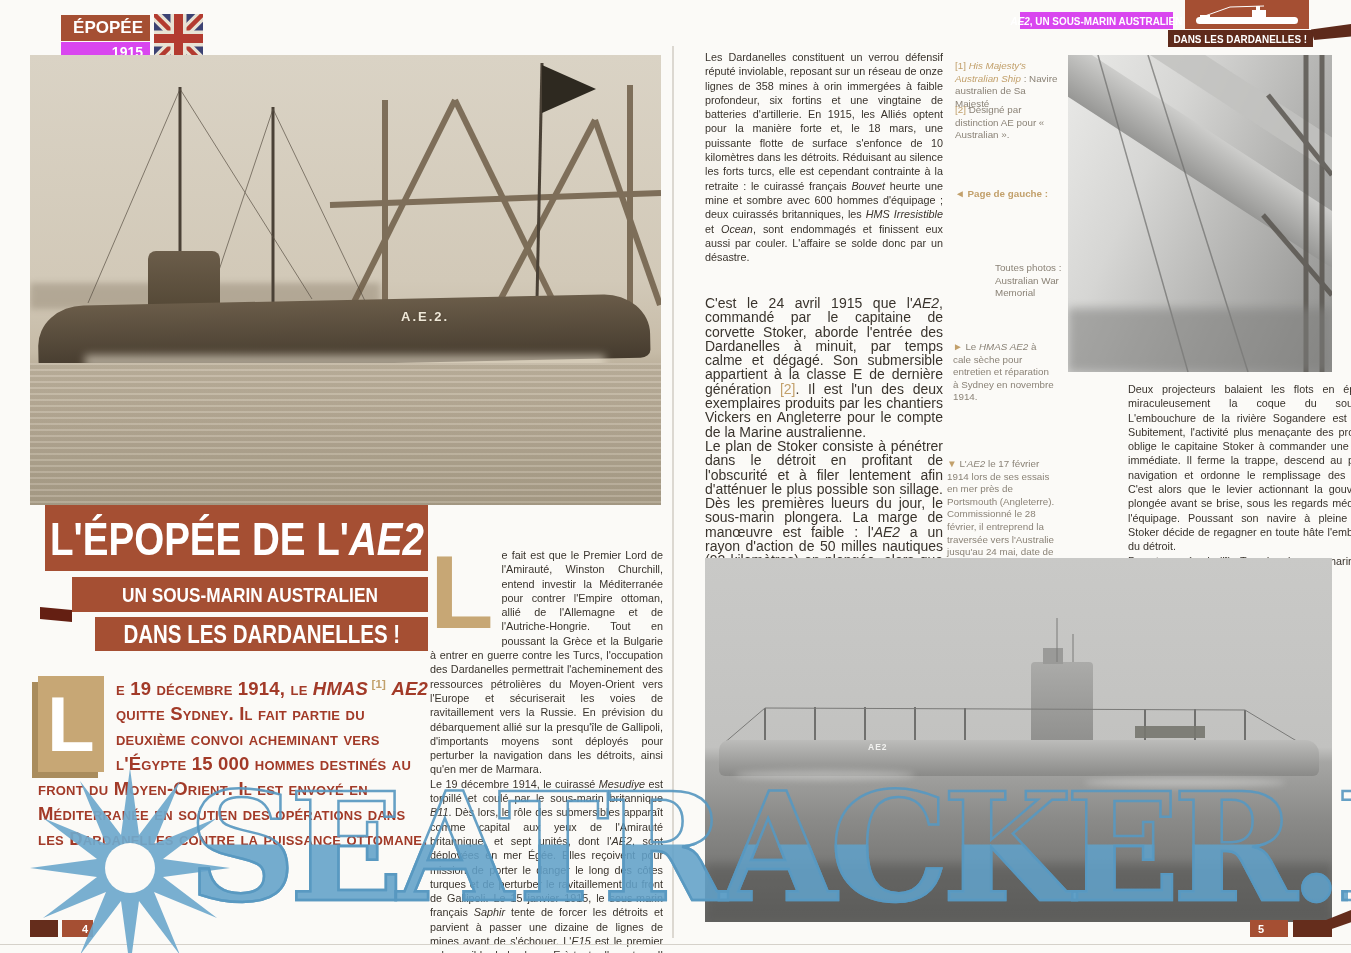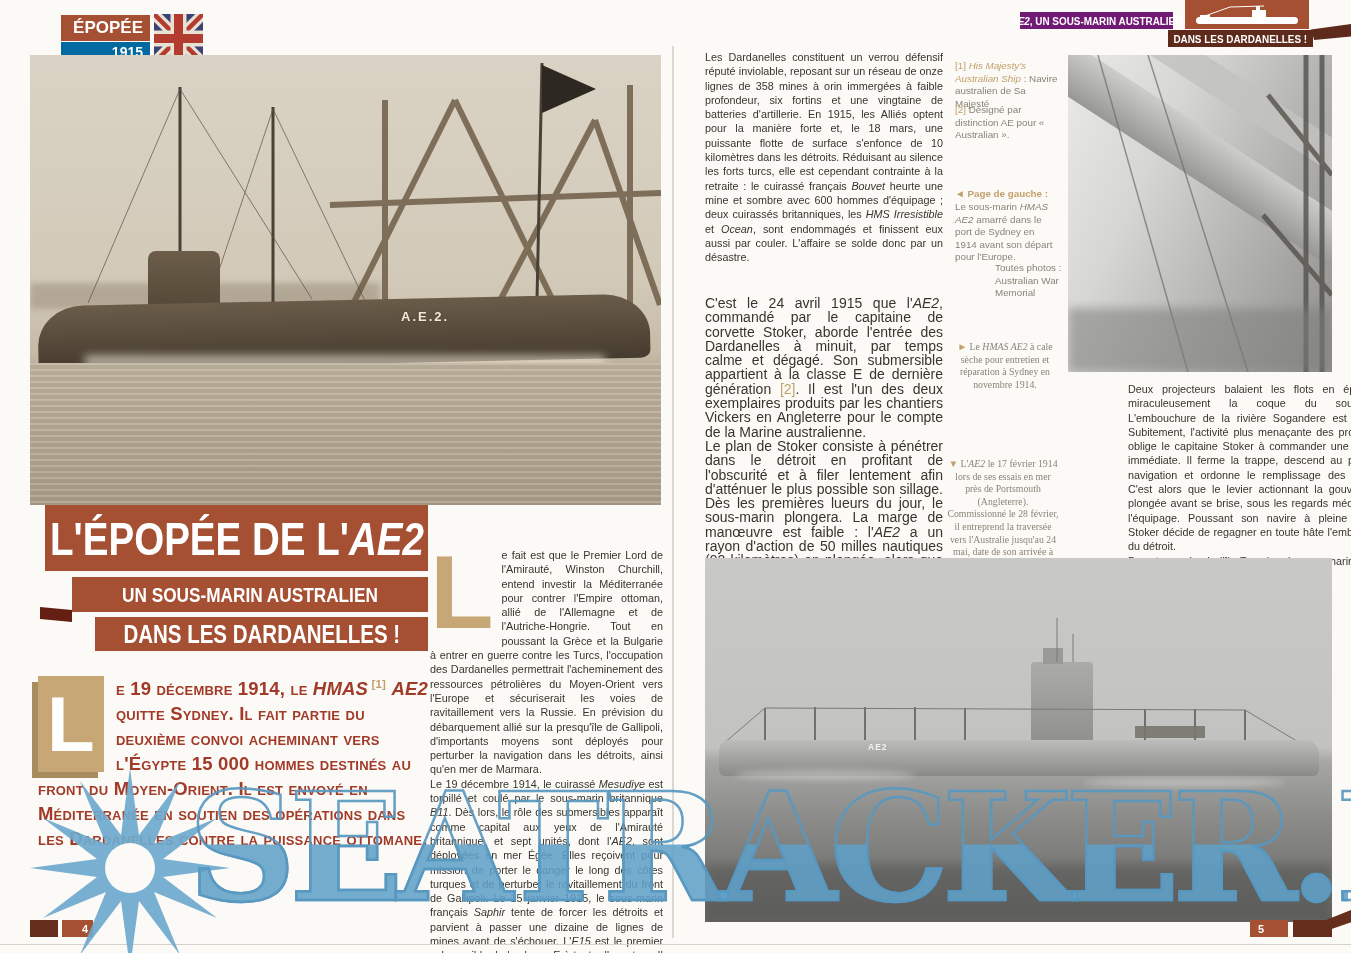--- a/index.html
+++ b/index.html
@@ -5,21 +5,21 @@
   html,body{margin:0;padding:0;background:#e8e6e1;}
   #spread{position:relative;width:1351px;height:953px;background:#FBFAF7;overflow:hidden;
           font-family:"Liberation Sans",sans-serif;}
   .abs{position:absolute;}
   .bar{display:flex;align-items:center;justify-content:center;color:#fff;}
   .cond{display:inline-block;transform:scaleX(.82);transform-origin:center;white-space:nowrap;}
   .cond9{display:inline-block;transform:scaleX(.9);transform-origin:center;white-space:nowrap;}
 
   
   .badge-epopee{left:61px;top:15px;width:89px;height:26px;background:#A54F33;justify-content:flex-end;padding-right:7px;box-sizing:border-box;font-weight:bold;font-size:17px;}
-  .badge-1915{left:61px;top:42px;width:89px;height:20px;background:#0369a1;justify-content:flex-end;padding-right:7px;box-sizing:border-box;font-weight:bold;font-size:14px;}
+  .badge-1915{left:61px;top:42px;width:89px;height:20px;background:#d946ef;justify-content:flex-end;padding-right:7px;box-sizing:border-box;font-weight:bold;font-size:14px;}
   .flag{left:154px;top:14px;width:49px;height:49px;}
 
   
   .photo-left{left:30px;top:55px;width:631px;height:450px;overflow:hidden;
     background:linear-gradient(180deg,#DAD3C5 0%,#D2C9B8 50%,#C6BBA7 66%,#B2A691 72%,#BDB19C 100%);}
   .pl-shore{left:0;top:228px;width:350px;height:26px;background:#968A77;opacity:.5;filter:blur(3px);}
   .pl-tower{left:118px;top:196px;width:72px;height:58px;background:linear-gradient(#6B5D4A,#544836);border-radius:8px 8px 0 0;}
   .pl-hull{left:8px;top:245px;width:612px;height:64px;background:linear-gradient(#6A5C49,#453B2E);
     border-radius:46px 46px 10px 10px / 40px 40px 8px 8px;transform:rotate(-1.2deg);}
   .pl-wake{left:55px;top:300px;width:520px;height:13px;background:#E4DBC9;opacity:.65;filter:blur(4px);}
@@ -44,36 +44,36 @@
     display:flex;align-items:center;justify-content:center;color:#fff;font-size:78px;font-weight:bold;
     box-shadow:-6px 6px 0 #A98C5D;}
 
   
   .colL{left:430px;top:548px;width:233px;color:#39332C;font-size:10.8px;line-height:14.3px;text-align:justify;}
   .colL-cap{float:left;color:#C7A775;font-size:104px;line-height:84px;font-weight:bold;margin:2px 8px 0 0;font-family:"Liberation Sans",sans-serif;}
   .para{margin:0;}
   .para + .para{margin-top:0;}
 
   
-  .rh-bar1{left:1020px;top:12px;width:153px;height:17px;background:#701a75;font-weight:bold;font-size:11px;}
+  .rh-bar1{left:1020px;top:12px;width:153px;height:17px;background:#d946ef;font-weight:bold;font-size:11px;}
   .rh-box{left:1185px;top:0;width:124px;height:29px;background:#A54F33;display:flex;align-items:center;justify-content:center;}
   .rh-bar2{left:1168px;top:30px;width:145px;height:17px;background:#5E2A1B;font-weight:bold;font-size:11px;}
   .rh-tail{left:1311px;top:24px;width:40px;height:16px;background:#5E2A1B;clip-path:polygon(0 35%,100% 0,100% 78%,8% 100%);}
 
   
   .colR1{left:705px;top:50px;width:238px;color:#39332C;font-size:10.8px;line-height:14.3px;text-align:justify;}
   .sec-head{left:705px;top:246px;width:238px;display:flex;}
   .sec-bar{width:7px;height:44px;background:#A54F33;margin-right:8px;flex:none;}
   .sec-txt{color:#5E2A1B;font-weight:bold;font-size:19.5px;line-height:21px;}
   .colR1b{left:705px;top:296px;width:238px;color:#39332C;font-size:14px;line-height:14.3px;text-align:justify;}
   .colR2{left:1128px;top:382px;width:264px;color:#39332C;font-size:10.8px;line-height:14.3px;text-align:justify;}
 
   
   .note{position:absolute;width:104px;color:#8B8377;font-size:9.8px;line-height:12.6px;}
-  .note.right{text-align:center;font-family:Liberation Serif, serif;}
+  .note.right{text-align:left;}
   .pre{white-space:pre-line;}
 
   
   .photo-dock{left:1068px;top:55px;width:264px;height:317px;overflow:hidden;
     background:linear-gradient(115deg,#EAEAE8 0%,#D6D6D4 32%,#B2B2B0 65%,#8E8E8C 100%);}
   .pd-hull1{left:-40px;top:80px;width:360px;height:48px;background:linear-gradient(#CDCDCB,#979795);
     border-radius:24px;transform:rotate(33deg);}
   .pd-hull2{left:-20px;top:8px;width:330px;height:30px;background:#C2C2C0;border-radius:16px;transform:rotate(33deg);opacity:.85;}
   .pd-base{left:0;bottom:0;width:264px;height:64px;background:#7E7E7C;opacity:.55;filter:blur(5px);}
 
@@ -202,21 +202,20 @@
   </div>
   <div class="abs colR1b">
     <p class="para"><span>C'est le 24 avril 1915 que l'</span><span style="font-style: italic;">AE2</span><span>, commandé par le capitaine de corvette Stoker, aborde l'entrée des Dardanelles à minuit, par temps calme et dégagé. Son submersible appartient à la classe E de dernière génération </span><span style="color: rgb(194, 160, 107);">[2]</span><span>. Il est l'un des deux exemplaires produits par les chantiers Vickers en Angleterre pour le compte de la Marine australienne.</span></p>
     <p class="para"><span>Le plan de Stoker consiste à pénétrer dans le détroit en profitant de l'obscurité et à filer lentement afin d'atténuer le plus possible son sillage. Dès les premières lueurs du jour, le sous-marin plongera. La marge de manœuvre est faible : l'</span><span style="font-style: italic;">AE2</span><span> a un rayon d'action de 50 milles nautiques (92 kilomètres) en plongée, alors que le franchissement des détroits implique de parcourir 35 milles par courant contraire de 3 à 5 nœuds (5,56 à 9,26 km/h). De plus, les cartes de la </span><span style="font-style: italic;">Royal Navy</span><span>, vieilles de 40 ans, demeurent très imprécises.</span></p>
     <p class="para"><span>L'</span><span style="font-style: italic;">AE2</span><span> s'enfonce dans la nuit à la vitesse de 7 nœuds. Le capitaine se tient dans le kiosque, prêt à se réfugier à la première alerte dans les entrailles du submersible.</span></p>
   </div>
 
   <div class="note" style="left:955px;top:60px;"><span style="color: rgb(194, 160, 107);">[1] </span><span style="font-style: italic; color: rgb(194, 160, 107);">His Majesty's Australian Ship</span><span> : Navire australien de Sa Majesté</span></div>
   <div class="note" style="left:955px;top:104px;"><span style="color: rgb(194, 160, 107);">[2] </span><span>Désigné par distinction AE pour « Australian ».</span></div>
   <div class="note" style="left:955px;top:188px;"><span style="color: rgb(194, 160, 107);">◄ </span><span style="font-weight: bold; color: rgb(194, 160, 107);">Page de gauche :</span></div>
-  <div class="note" style="left:955px;top:201px;"><span>Le sous-marin </span><span style="font-style: italic;">HMAS AE2</span><span> amarré dans le port de Sydney en 1914 avant son départ pour l'Europe.</span></div>
   <div class="note pre" style="left:955px;top:262px;margin-left:40px;">Toutes photos :
 Australian War Memorial</div>
   <div class="note right" style="left:953px;top:341px;"><span style="color: rgb(194, 160, 107);">► </span><span>Le </span><span style="font-style: italic;">HMAS AE2</span><span> à cale sèche pour entretien et réparation à Sydney en novembre 1914.</span></div>
   <div class="note right" style="left:947px;top:458px;width:112px;"><span style="color: rgb(194, 160, 107);">▼ </span><span>L'</span><span style="font-style: italic;">AE2</span><span> le 17 février 1914 lors de ses essais en mer près de Portsmouth (Angleterre). Commissionné le 28 février, il entreprend la traversée vers l'Australie jusqu'au 24 mai, date de son arrivée à Sydney.</span></div>
 
   <div class="abs photo-dock">
     <div class="abs pd-hull2"></div>
     <div class="abs pd-hull1"></div>
     <svg class="abs" width="264" height="317">
       <g stroke="#55514B" stroke-width="5" opacity=".8">

